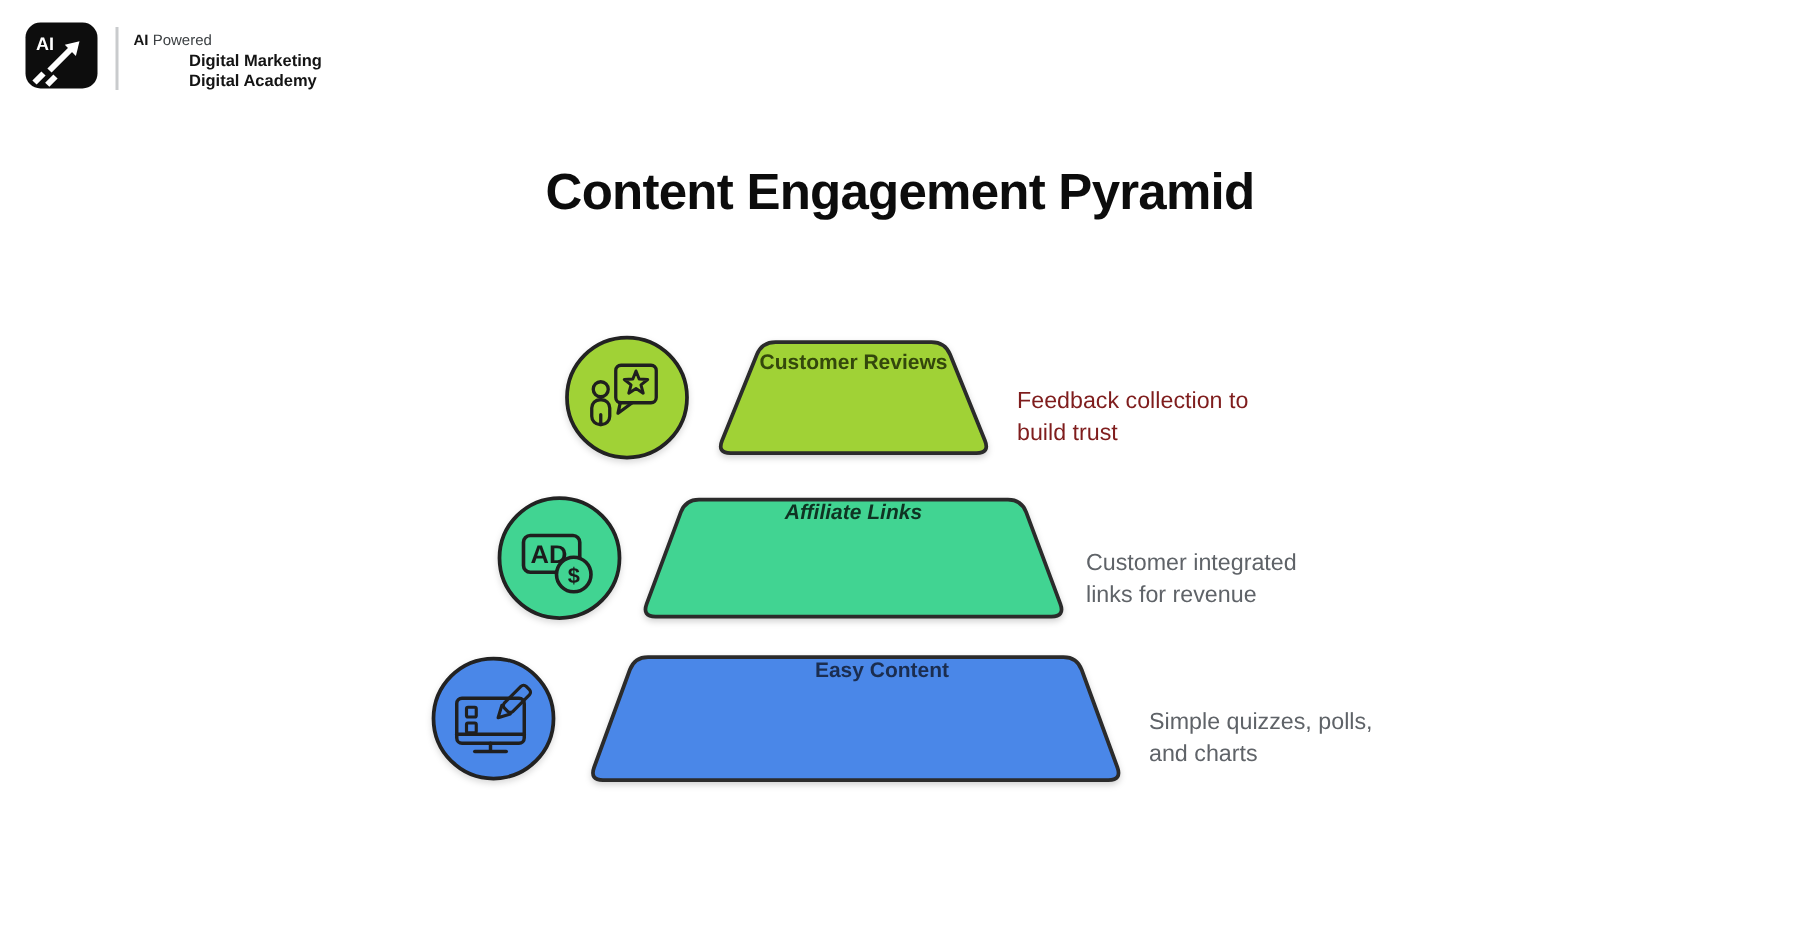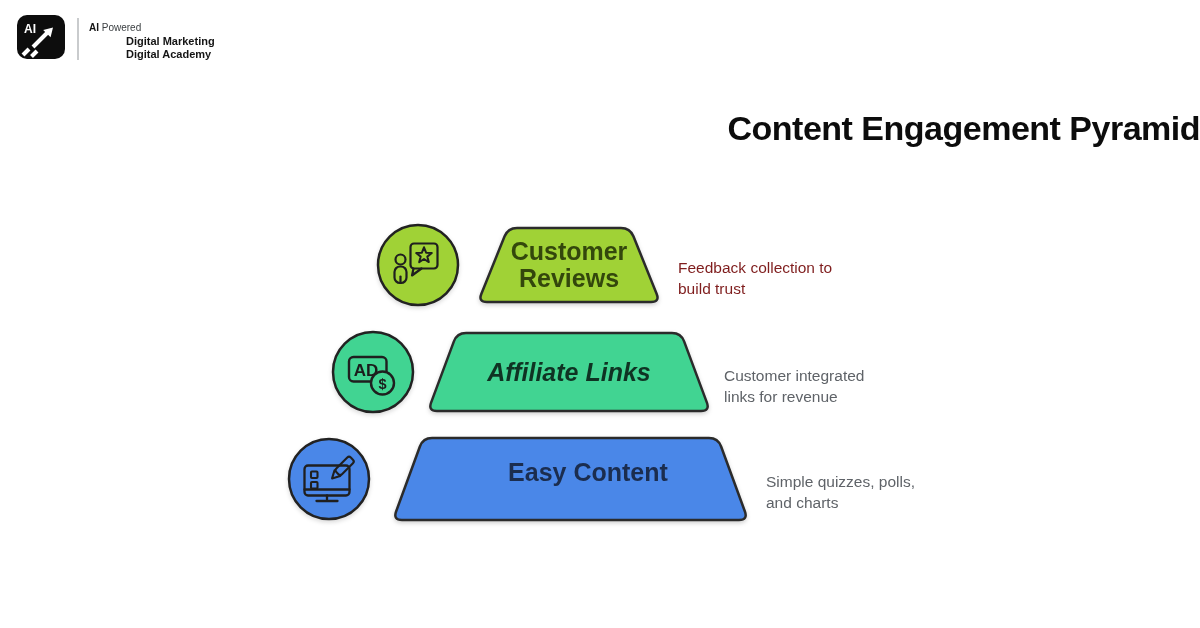--- a/index.html
+++ b/index.html
@@ -9,32 +9,32 @@
   
   .logo{position:absolute;left:16px;top:14px;display:flex;align-items:flex-start;}
   .logo-badge{position:absolute;left:0;top:0;}
   .logo-divider{position:absolute;left:61px;top:4px;width:1.5px;height:42px;background:#c9cbcd;}
   .logo-text{position:absolute;left:73px;top:7px;line-height:13.5px;white-space:nowrap;}
   .logo-line1{font-size:10px;color:#3c4043;}
   .logo-line1 .strong{font-weight:bold;color:#141414;}
   .logo-line2,.logo-line3{font-size:11px;font-weight:bold;color:#141414;padding-left:37px;}
 
   
-  .title{position:absolute;left:0;right:0;top:86px;text-align:right;
+  .title{position:absolute;left:0;right:0;top:86px;text-align:center;
          font-size:34px;font-weight:bold;letter-spacing:-0.5px;color:#0c0c0c;}
 
   
   .trap{position:absolute;filter:drop-shadow(0 2px 2px rgba(0,0,0,0.18));}
   .tier-icon{position:absolute;filter:drop-shadow(0 2px 2px rgba(0,0,0,0.15));}
   .icon-0{left:376px;top:223px;}
   .icon-1{left:331px;top:330px;}
   .icon-2{left:287px;top:437px;}
 
-  .tier-label{position:absolute;display:flex;align-items:center;justify-content:center;
-              font-weight:bold;font-size:25px;text-align:center;}
+  .tier-label{position:absolute;display:flex;align-items:flex-start;justify-content:center;
+              font-weight:bold;font-size:14px;text-align:center;}
   .label-0{left:478px;top:228px;width:182px;height:74px;line-height:27px;}
   .label-0 span{display:inline-block;max-width:150px;}
   .label-1{left:428px;top:333px;width:282px;height:78px;font-style:italic;}
   .label-2{left:410px;top:438px;width:356px;height:68px;}
 
   .tier-desc{position:absolute;width:170px;font-size:15.5px;line-height:21px;color:#5f6368;}
   .desc-0{left:678px;top:257px;}
   .desc-1{left:724px;top:365px;}
   .desc-2{left:766px;top:471px;}
 </style>

